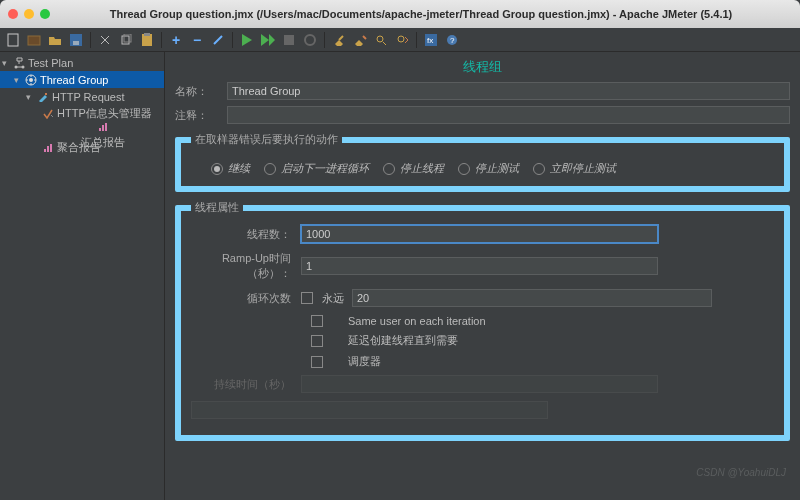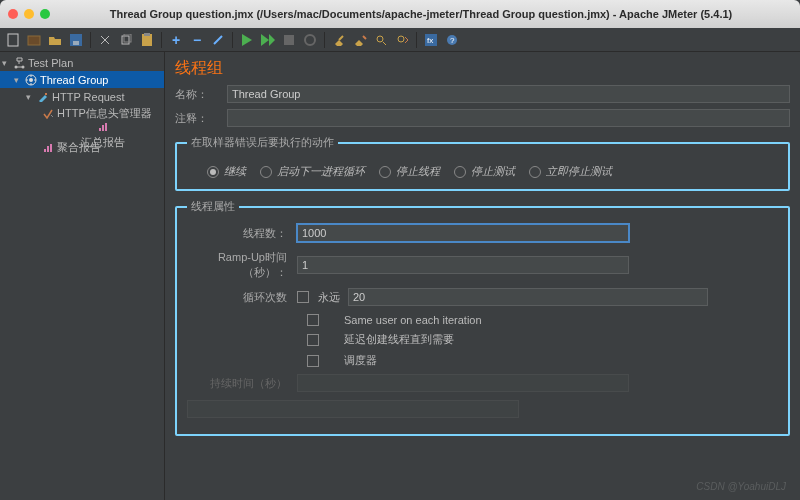--- a/index.html
+++ b/index.html
@@ -22,28 +22,28 @@
 
   
   .tree { width:165px; background:#3c3f41; border-right:1px solid #2b2b2b; padding-top:2px; }
   .node { display:flex; align-items:center; height:17px; padding-left:4px; gap:3px; cursor:pointer; color:#bbb; }
   .node.sel { background:#0d5aa7; color:#fff; }
   .arrow { width:8px; display:inline-block; color:#aaa; font-size:9px; }
   .ni { width:12px; height:12px; display:inline-flex; align-items:center; justify-content:center; }
 
   
   .panel { flex:1; background:#3c3f41; padding:6px 10px 10px 10px; overflow:hidden; }
-  .panel h2 { color:#f97316; font-size:16px; font-weight:400; margin-bottom:6px; }
+  .panel h2 { color:#14b8a6; font-size:13px; font-weight:400; margin-bottom:6px;text-align:center; }
   .row { display:flex; align-items:center; margin-bottom:6px; gap:6px; }
   .lbl { color:#aaa; min-width:46px; }
   .field { flex:1; height:18px; background:#45494a; border:1px solid #5a5d5e; color:#ccc; padding:0 4px; font-size:11px; }
   .field.focus { border:1px solid #4a88c7; box-shadow:0 0 0 1px #4a88c7; }
-  .field.small { width:332px; flex:none; }
-
-  fieldset { border:2px solid #7dd3fc; border-radius:2px; padding:10px 10px 8px 10px; margin-top:8px; }
+  .field.small { width:357px; flex:none; }
+
+  fieldset { border:6px solid #7dd3fc; border-radius:2px; padding:10px 10px 8px 10px; margin-top:8px; }
   fieldset legend { color:#aaa; padding:0 4px; font-size:11px; }
 
   .radio-row { display:flex; align-items:center; gap:14px; padding:4px 0 2px 20px;font-style:italic; }
   .radio { display:flex; align-items:center; gap:5px; color:#bbb; cursor:pointer; }
   .r-dot { width:12px; height:12px; border:1px solid #888; border-radius:50%; display:inline-flex; align-items:center; justify-content:center; }
   .r-dot.on::after{content:"";width:6px;height:6px;border-radius:50%;background:#bbb;}
 
   .prop-row { display:flex; align-items:center; margin-bottom:8px; }
   .prop-lbl { width:110px; text-align:right; padding-right:10px; color:#aaa; }
   .prop-lbl.dim { color:#666; }
@@ -319,15 +319,15 @@
 
       <div class="prop-row">
         <span class="prop-lbl dim">持续时间（秒）</span>
         <input class="field small" disabled="" style="opacity: 0.4;">
       </div>
       <div class="prop-row">
         <input class="field small" disabled="" style="opacity: 0.4;">
       </div>
     </fieldset>
 
-    <div style="position:absolute;right:14px;bottom:8px;color:#5a5d5e;font-size:10px;font-style:italic;">CSDN @YoahuiDLJ</div>
+    <div style="position:absolute;right:14px;bottom:22px;color:#5a5d5e;font-size:10px;font-style:italic;">CSDN @YoahuiDLJ</div>
   </div>
 </div>
 
 </body></html>

